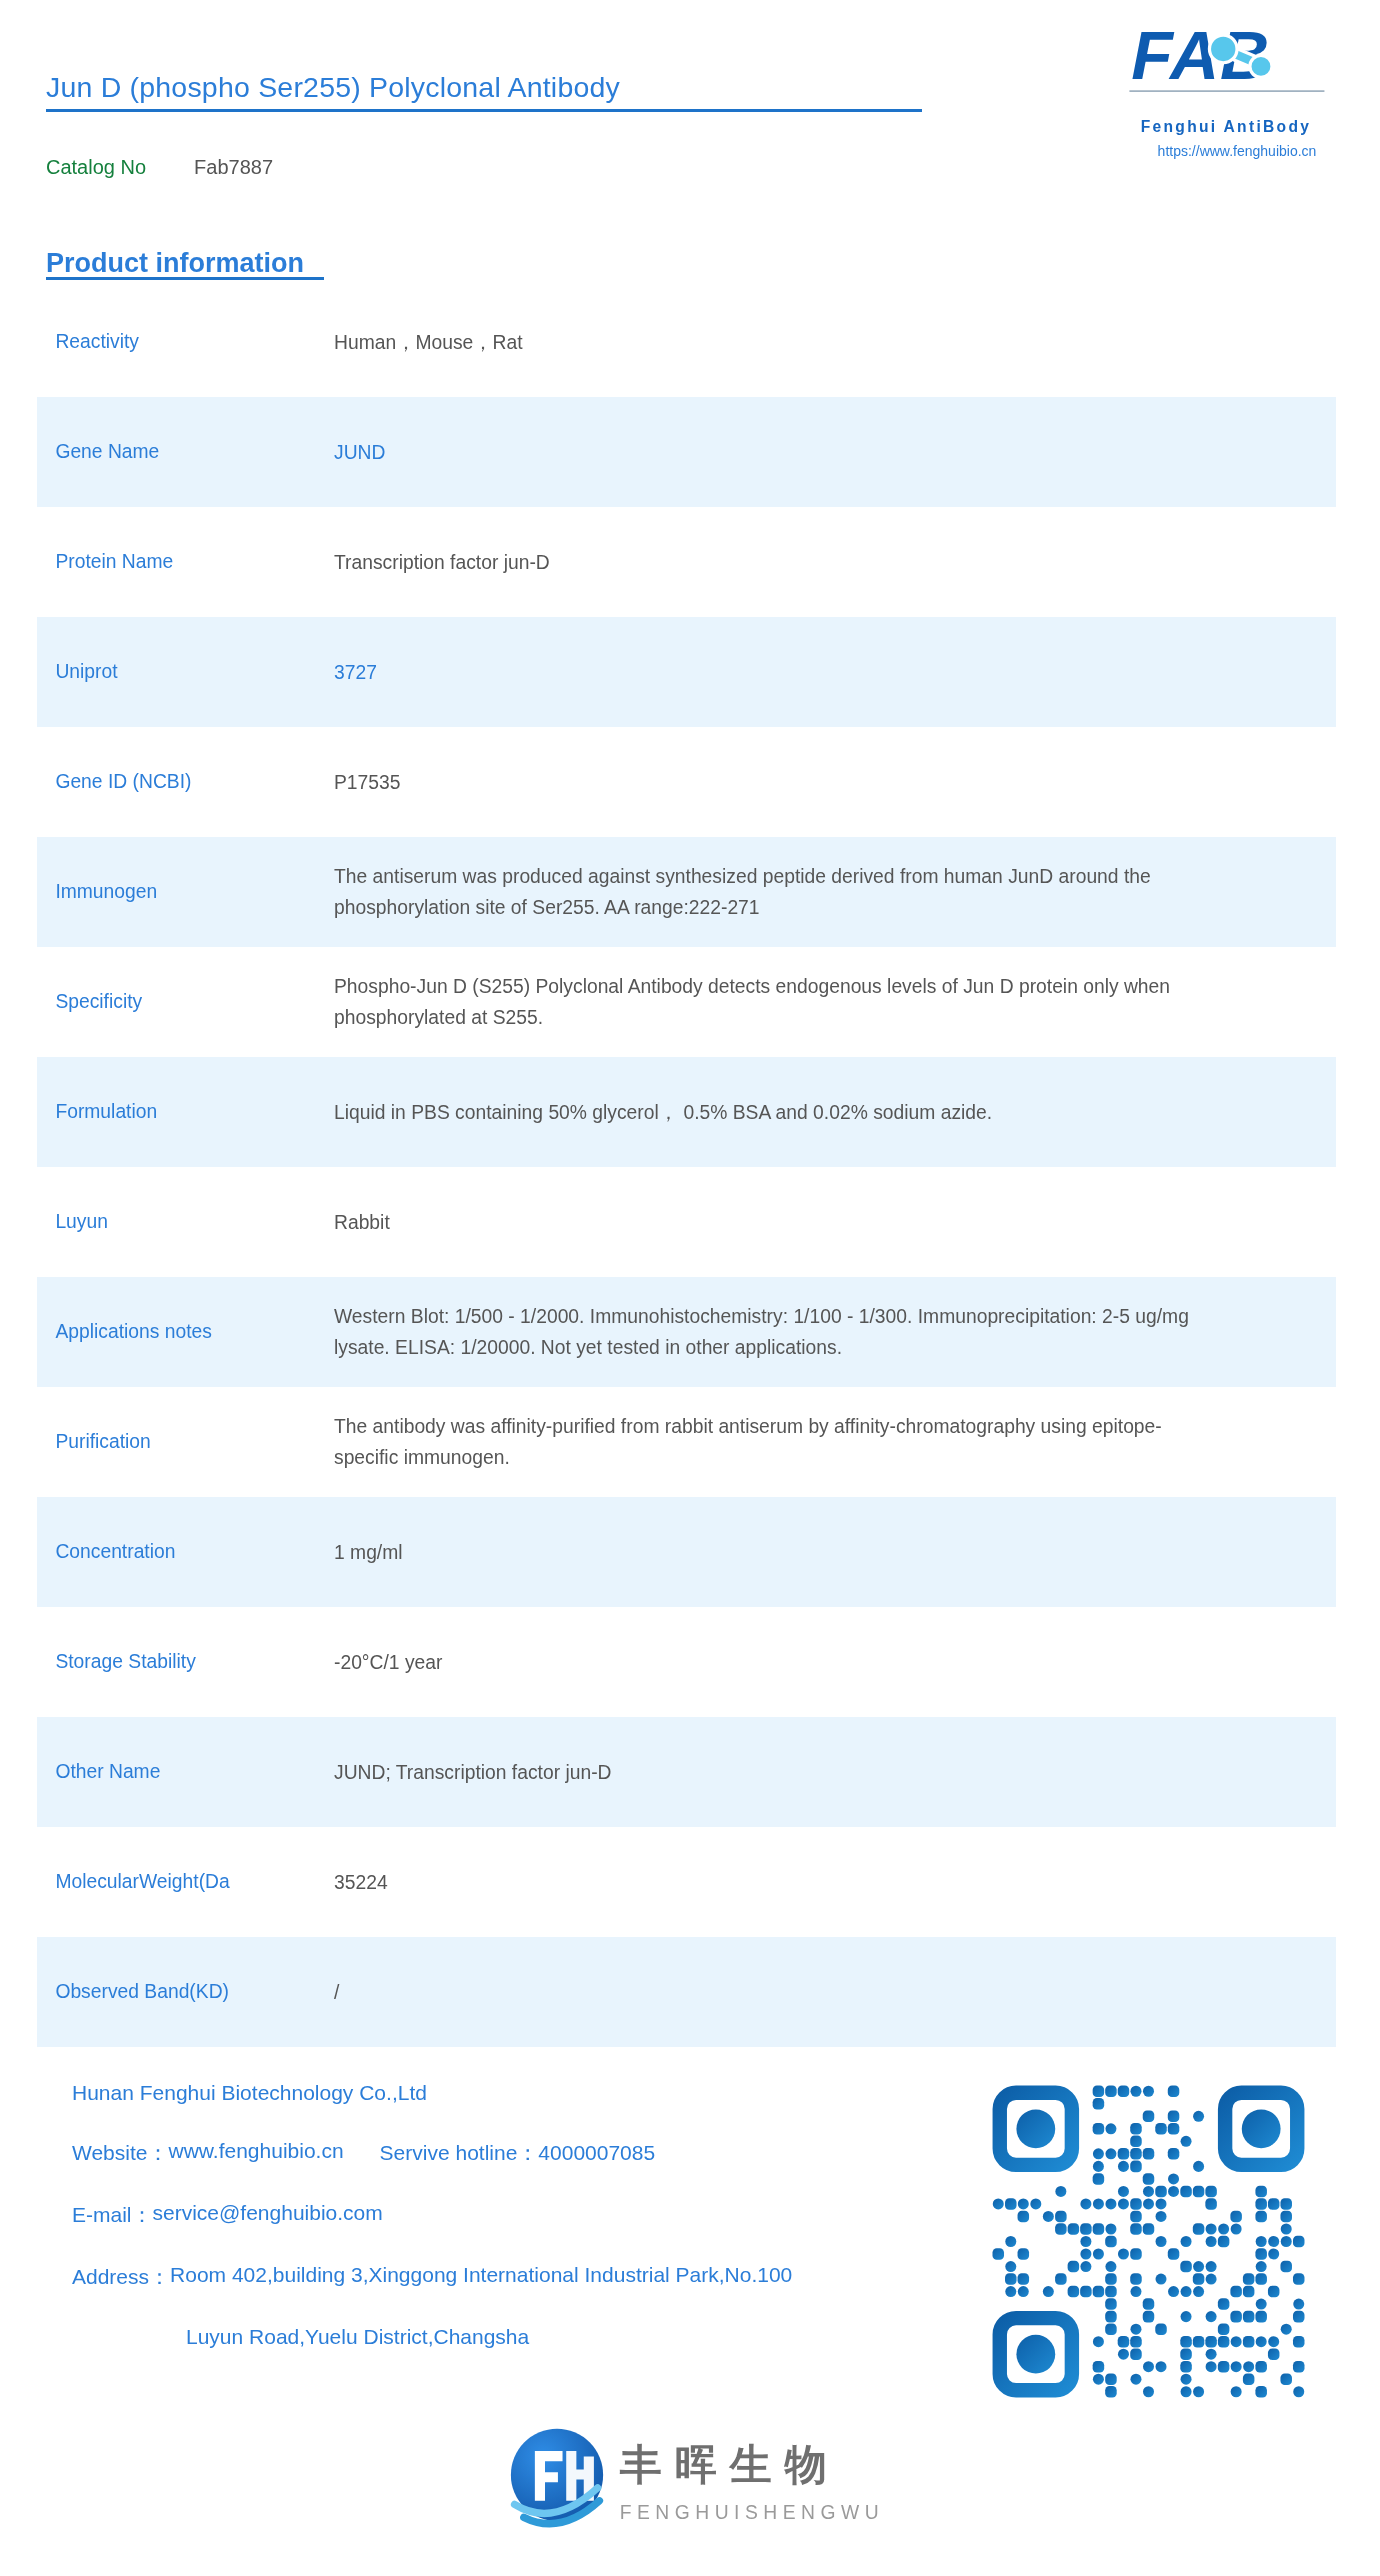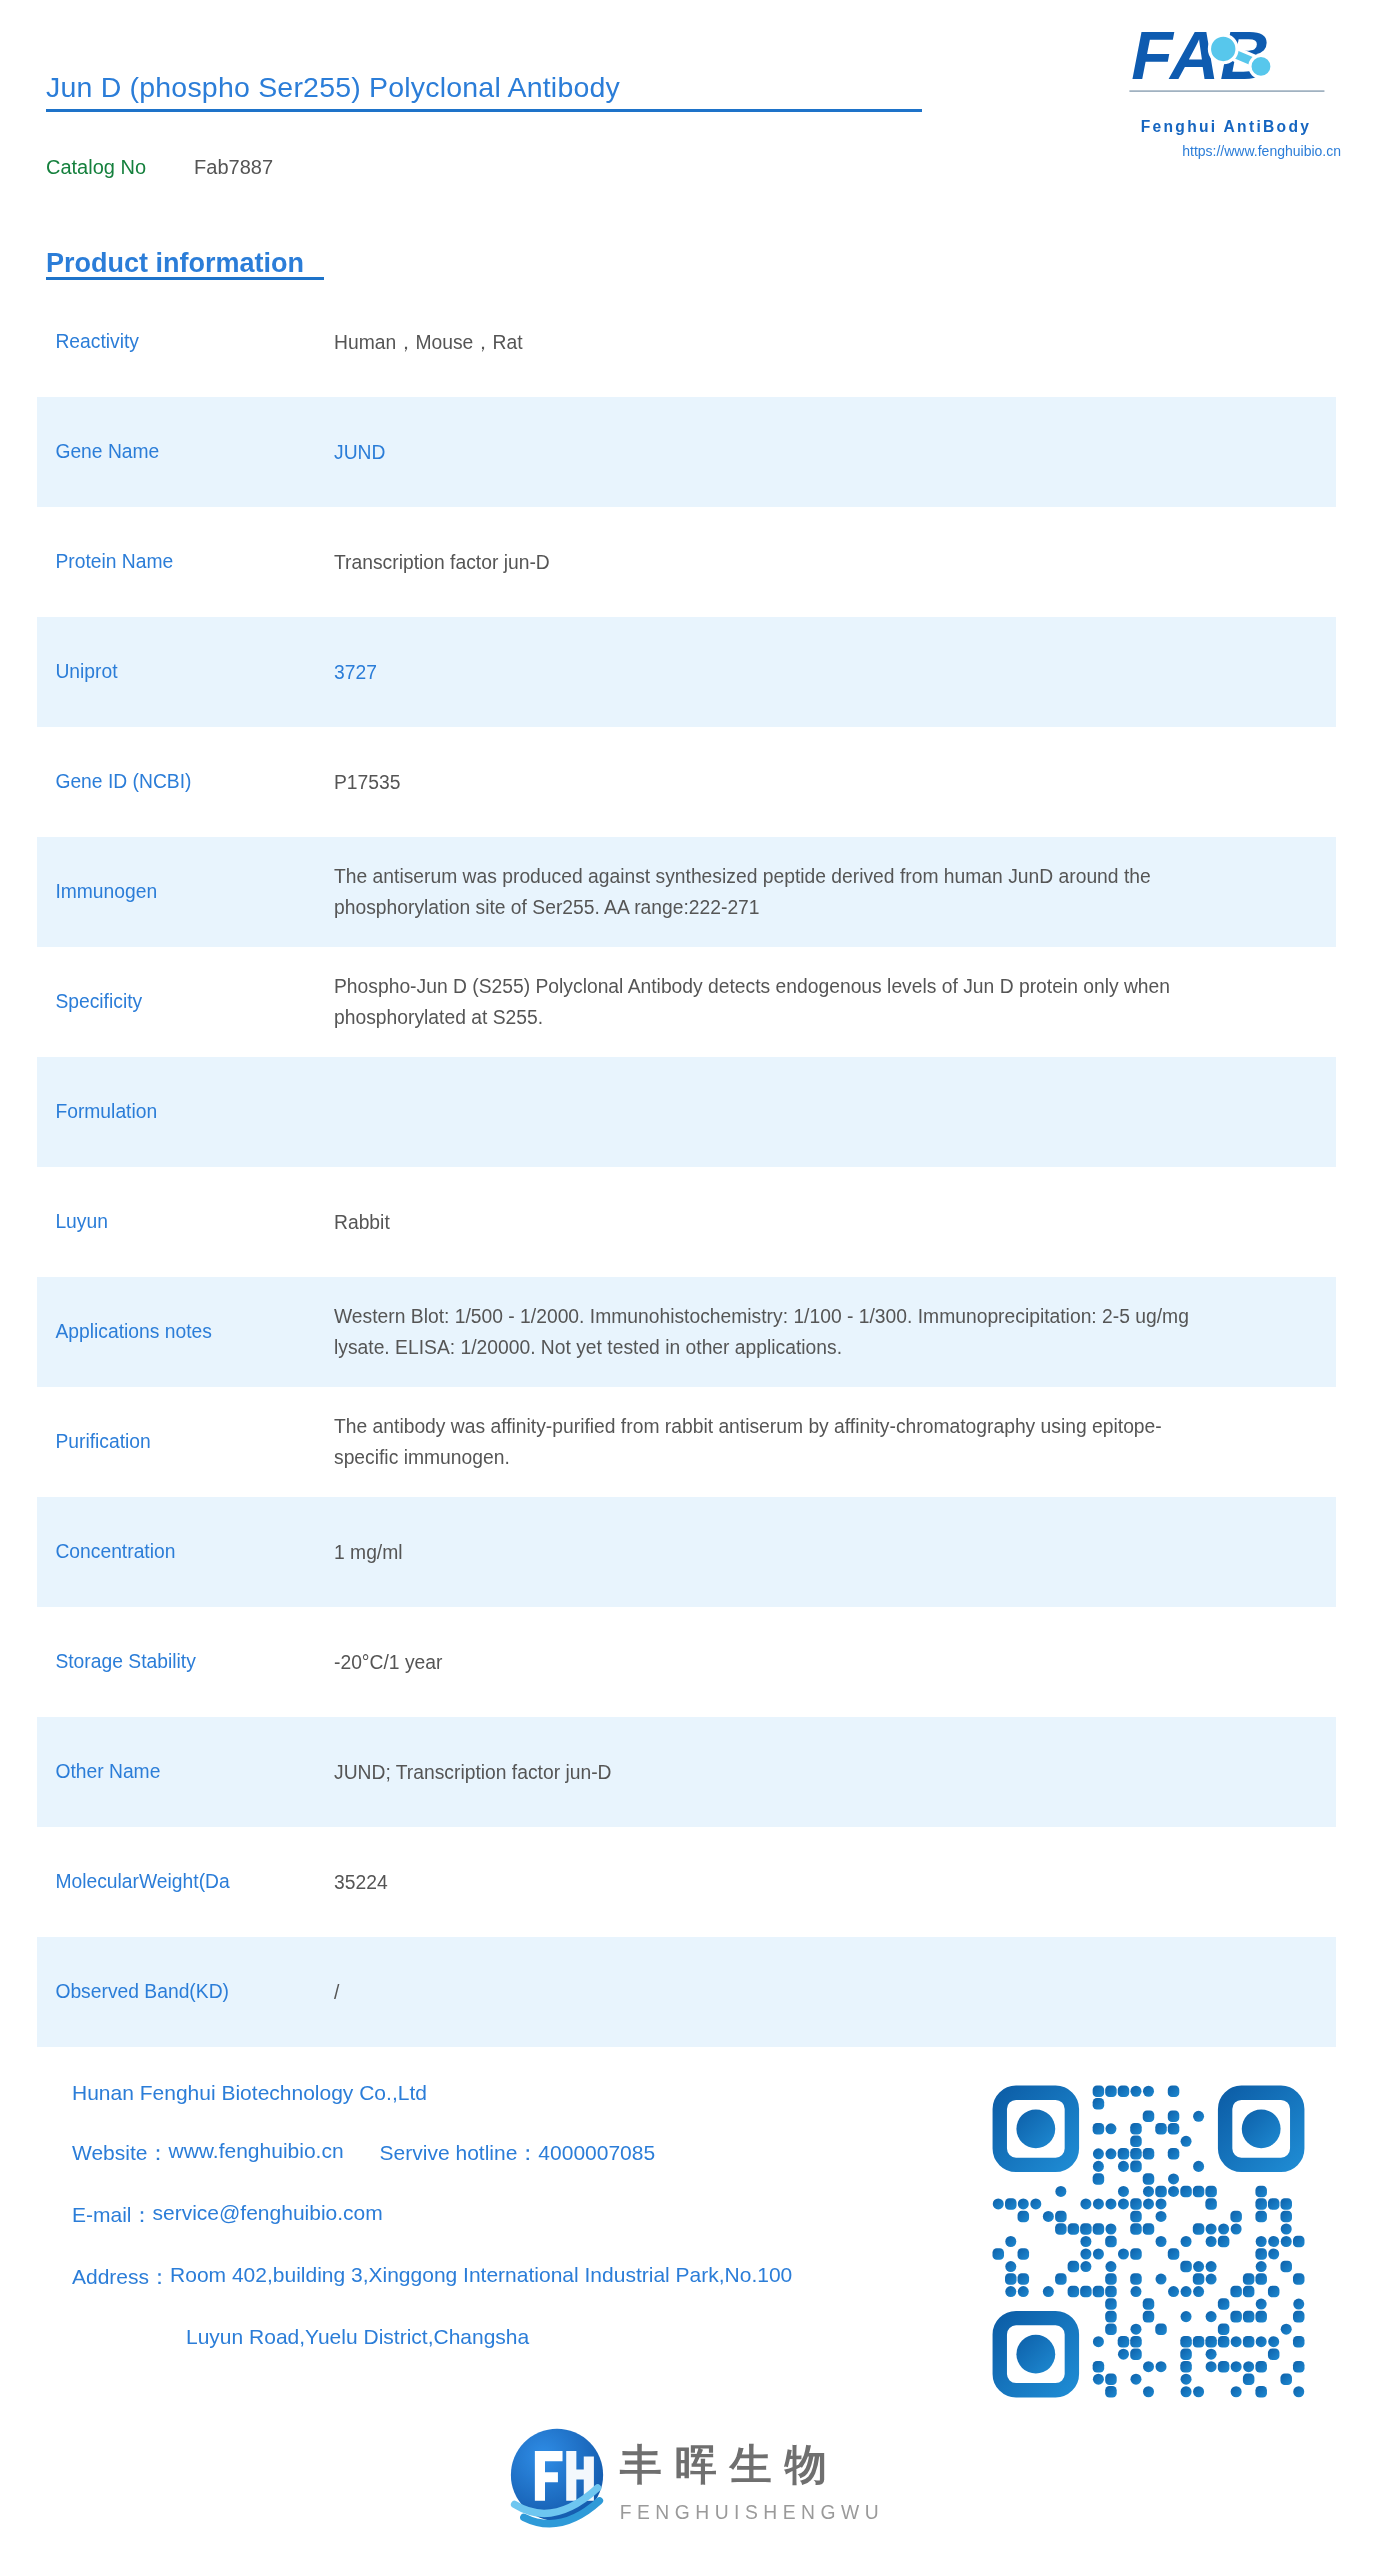--- a/index.html
+++ b/index.html
@@ -11,21 +11,21 @@
   .doc-title{
     position:absolute;left:46px;top:52px;width:920px;
     font-size:28.5px;font-weight:400;color:#2b7dd8;letter-spacing:0.2px;
   }
   .title-rule{position:absolute;left:46px;top:109px;width:876px;height:2.8px;background:#1e73c9;}
   .logo-box{position:absolute;left:1111px;top:24px;width:230px;text-align:center;}
   .logo-sub{
     font-size:15.6px;font-weight:bold;color:#1565c0;
     letter-spacing:2.3px;margin-top:19px;white-space:nowrap;
   }
-  .logo-url{font-size:14px;color:#2b7dd8;margin-top:7.4px;text-align:right;padding-left:22px;}
+  .logo-url{font-size:14px;color:#2b7dd8;margin-top:7.4px;text-align:center;padding-left:22px;}
   .catalog-line{position:absolute;left:46px;top:156px;font-size:20px;display:flex;}
   .catalog-line .lab{color:#15803d;}
   .catalog-line .val{color:#555555;margin-left:48px;}
   .section-title{position:absolute;left:46px;top:226px;font-size:27px;color:#2b7dd8;}
   .section-rule{position:absolute;left:46px;top:277px;width:278px;height:2.8px;background:#1e73c9;}
   
   .info-table{position:absolute;left:37px;top:287px;width:1299px;}
   .row{display:flex;align-items:center;min-height:110px;padding:0 0;gap:28px;}
   .row:nth-child(even){background:#e8f4fd;}
   .row-label{
@@ -100,20 +100,21 @@
   <div class="row">
     <div class="row-label">Immunogen</div>
     <div class="row-value">The antiserum was produced against synthesized peptide derived from human JunD around the phosphorylation site of Ser255. AA range:222-271</div>
   </div>
   <div class="row">
     <div class="row-label">Specificity</div>
     <div class="row-value">Phospho-Jun D (S255) Polyclonal Antibody detects endogenous levels of Jun D protein only when phosphorylated at S255.</div>
   </div>
   <div class="row">
     <div class="row-label">Formulation</div>
+    <div class="row-value">Liquid in PBS containing 50% glycerol， 0.5% BSA and 0.02% sodium azide.</div>
   </div>
   <div class="row">
     <div class="row-label">Luyun</div>
     <div class="row-value">Rabbit</div>
   </div>
   <div class="row">
     <div class="row-label">Applications notes</div>
     <div class="row-value">Western Blot: 1/500 - 1/2000. Immunohistochemistry: 1/100 - 1/300. Immunoprecipitation: 2-5 ug/mg lysate. ELISA: 1/20000. Not yet tested in other applications.</div>
   </div>
   <div class="row">

